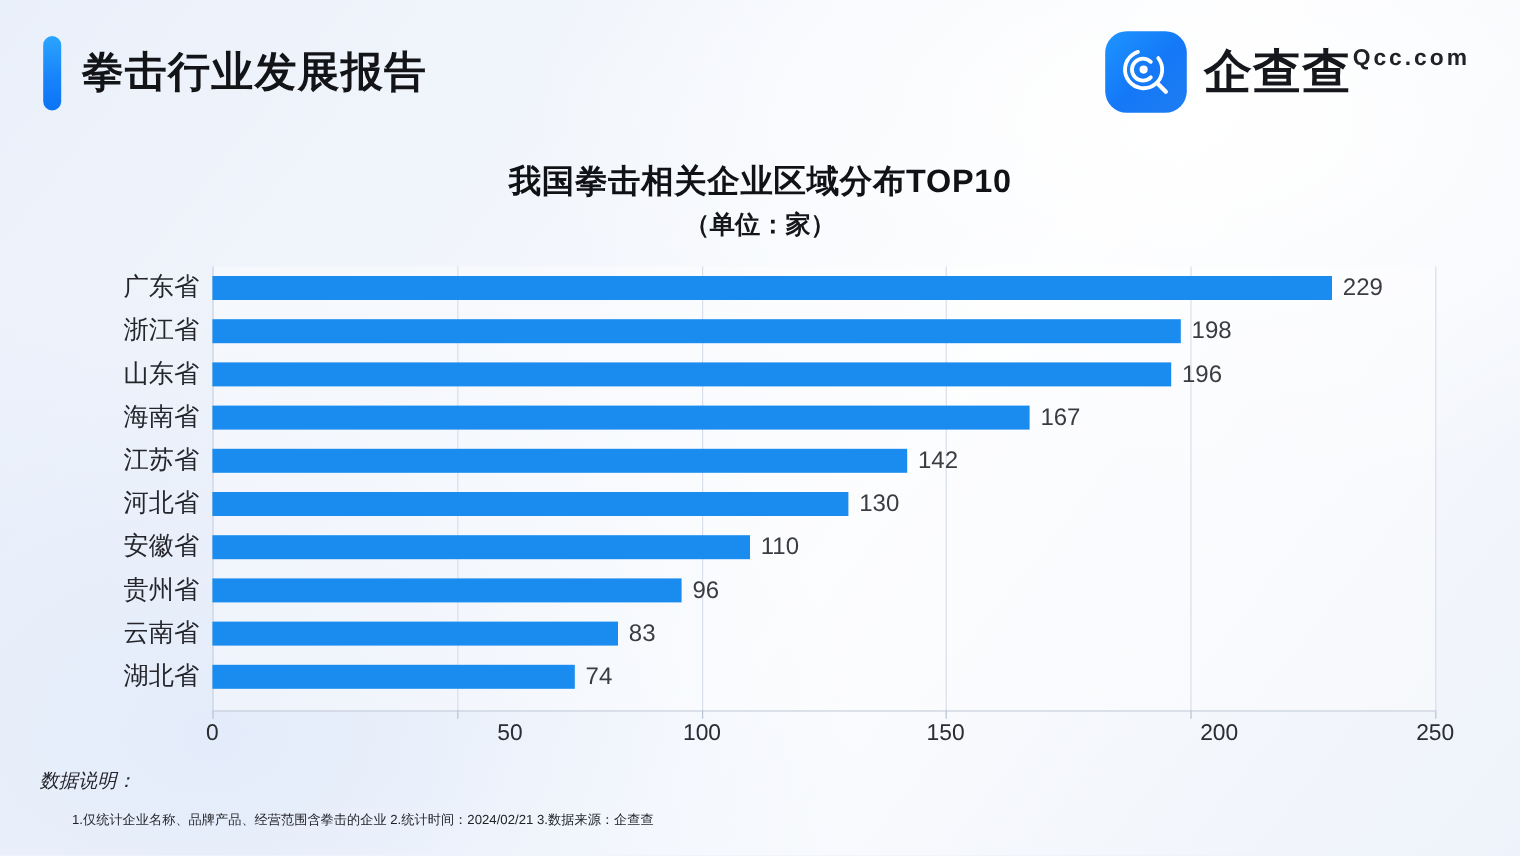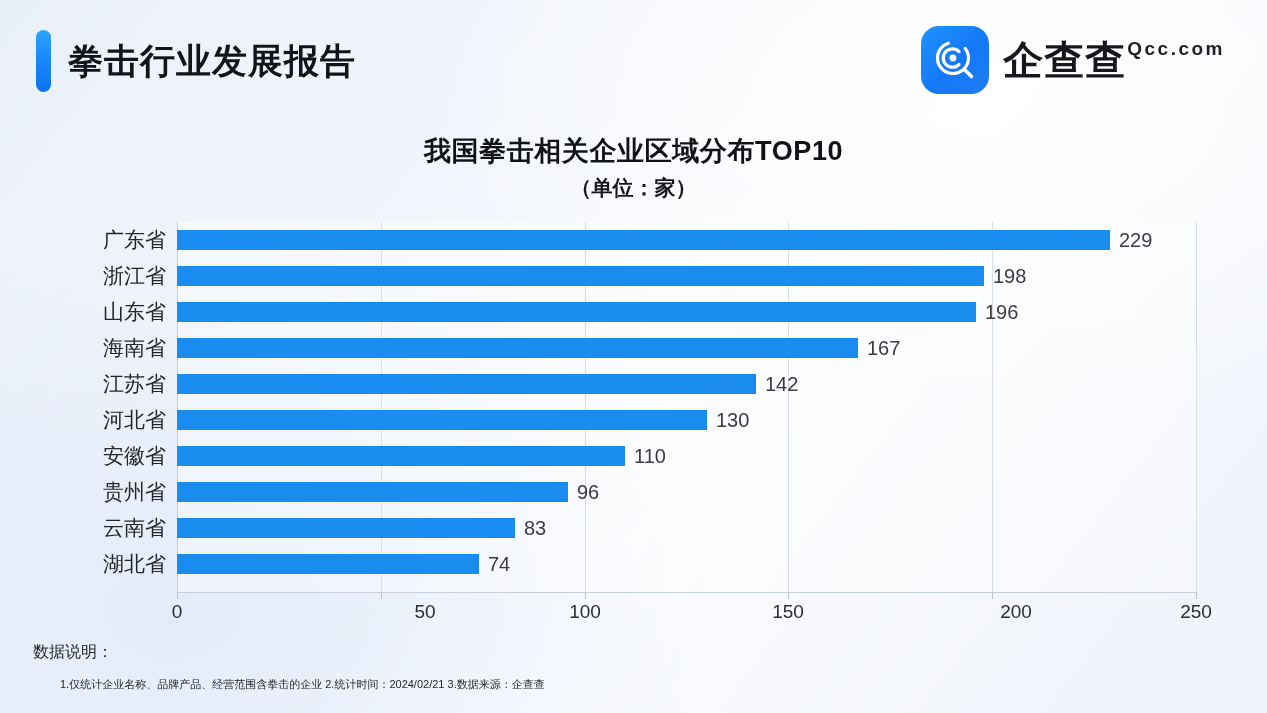--- a/index.html
+++ b/index.html
@@ -236,20 +236,21 @@
     left: 33px;
     top: 640px;
     width: 1200px;
   }
 
   #footnote-heading {
     font-size: 16px;
     color: #23252b;
     line-height: 24px;
     white-space: nowrap;
+    font-style: italic;
   }
 
   #footnote-body {
     margin-top: 8px;
     font-size: 11px;
     color: #1f2126;
     line-height: 24px;
     white-space: nowrap;
     margin-left: 27px;
   }

